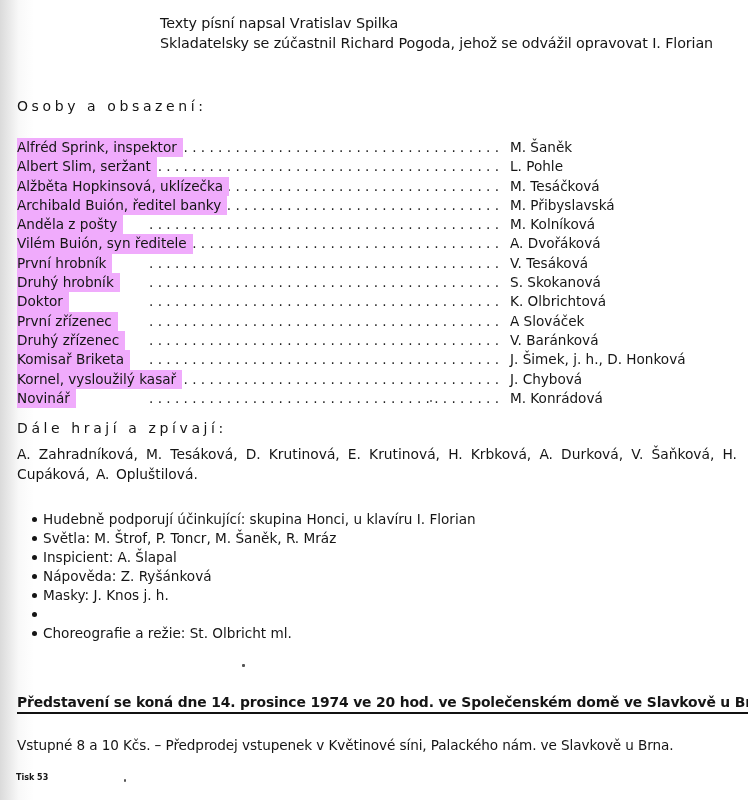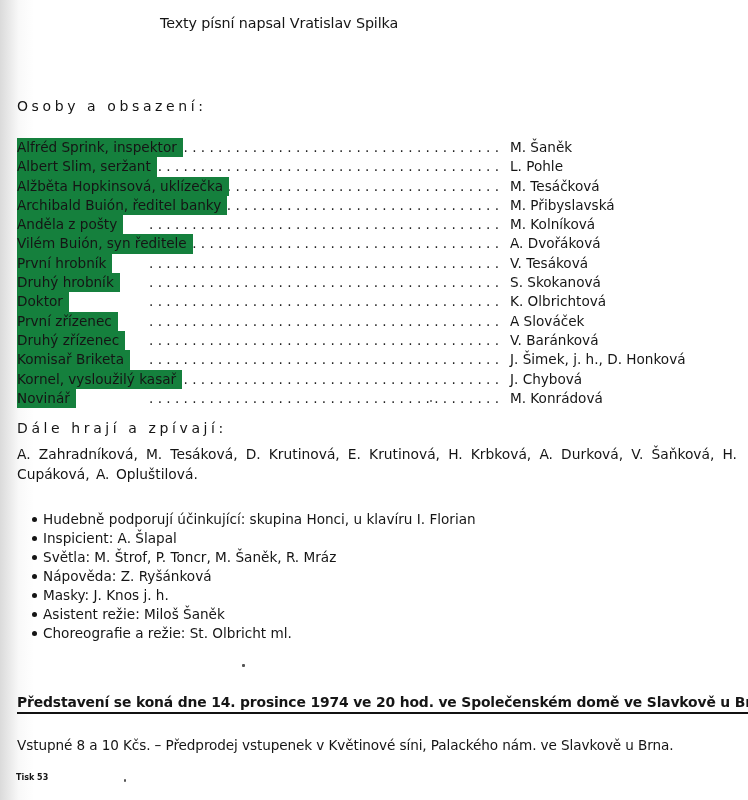--- a/index.html
+++ b/index.html
@@ -52,21 +52,21 @@
       position: relative;
       height: 19.3px;
       font-size: 13.6px;
       line-height: 19.3px;
       white-space: nowrap;
     }
     .cast-role {
       position: absolute;
       left: 0;
       top: 0;
-      background: #15803d;
+      background: #f0abfc;
       padding-right: 6px;
       z-index: 2;
     }
     .cast-dots {
       position: absolute;
       left: 0;
       width: 482px;
       top: 0;
       height: 19.3px;
       overflow: hidden;
@@ -150,20 +150,21 @@
       border-radius: 1px;
     }
   </style>
 </head>
 <body>
 
 <div class="edge-grain"></div>
 
 <div class="credits">
   <div>Texty písní napsal Vratislav Spilka</div>
+  <div>Skladatelsky se zúčastnil Richard Pogoda, jehož se odvážil opravovat I. Florian</div>
 </div>
 
 <div class="section-heading" id="h-cast">Osoby a obsazení:</div>
 
 <div class="cast-list">
   <div class="cast-row">
     <span class="cast-dots">. . . . . . . . . . . . . . . . . . . . . . . . . . . . . . . . . . . . . . . . .</span>
     <span class="cast-role">Alfréd Sprink, inspektor</span>
     <span class="cast-actor">M. Šaněk</span>
   </div>
@@ -232,25 +233,25 @@
     <span class="cast-role">Novinář</span>
     <span class="cast-actor">M. Konrádová</span>
   </div>
 </div>
 
 <div class="section-heading" id="h-others">Dále hrají a zpívají:</div>
 <div class="others-text">A. Zahradníková, M. Tesáková, D. Krutinová, E. Krutinová, H. Krbková, A. Durková, V. Šaňková, H. Cupáková, A. Opluštilová.</div>
 
 <ul class="crew-list">
   <li class="crew-item"><span class="crew-bullet"></span><span>Hudebně podporují účinkující: skupina Honci, u klavíru I. Florian</span></li>
+  <li class="crew-item"><span class="crew-bullet"></span><span>Světla: M. Štrof, P. Toncr, M. Šaněk, R. Mráz</span></li>
   <li class="crew-item"><span class="crew-bullet"></span><span>Inspicient: A. Šlapal</span></li>
-  <li class="crew-item"><span class="crew-bullet"></span><span>Světla: M. Štrof, P. Toncr, M. Šaněk, R. Mráz</span></li>
   <li class="crew-item"><span class="crew-bullet"></span><span>Nápověda: Z. Ryšánková</span></li>
   <li class="crew-item"><span class="crew-bullet"></span><span>Masky: J. Knos j. h.</span></li>
-  <li class="crew-item"><span class="crew-bullet"></span><span>Asistent režie: Miloš Šaněk</span></li>
+  <li class="crew-item"><span class="crew-bullet"></span></li>
   <li class="crew-item"><span class="crew-bullet"></span><span>Choreografie a režie: St. Olbricht ml.</span></li>
 </ul>
 
 <div class="performance-note">Představení se koná dne 14. prosince 1974 ve 20 hod. ve Společenském domě ve Slavkově u Brna.</div>
 <div class="tickets-note">Vstupné 8 a 10 Kčs. – Předprodej vstupenek v Květinové síni, Palackého nám. ve Slavkově u Brna.</div>
 <div class="print-mark">Tisk 53</div>
 
 <div class="speck" style="left:124px; top:779px;"></div>
 <div class="speck" style="left:242px; top:664px; width:3px; height:3px;"></div>
 <div class="speck" style="left:430px; top:400px; width:2px; height:2px;"></div>

